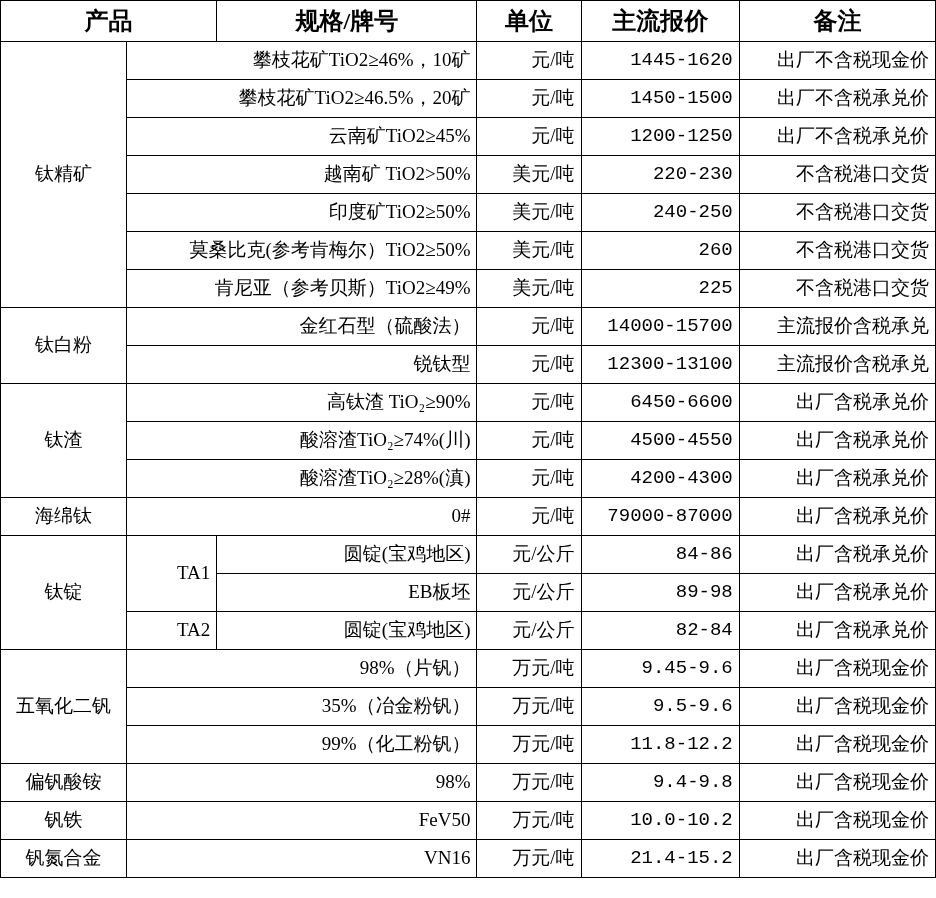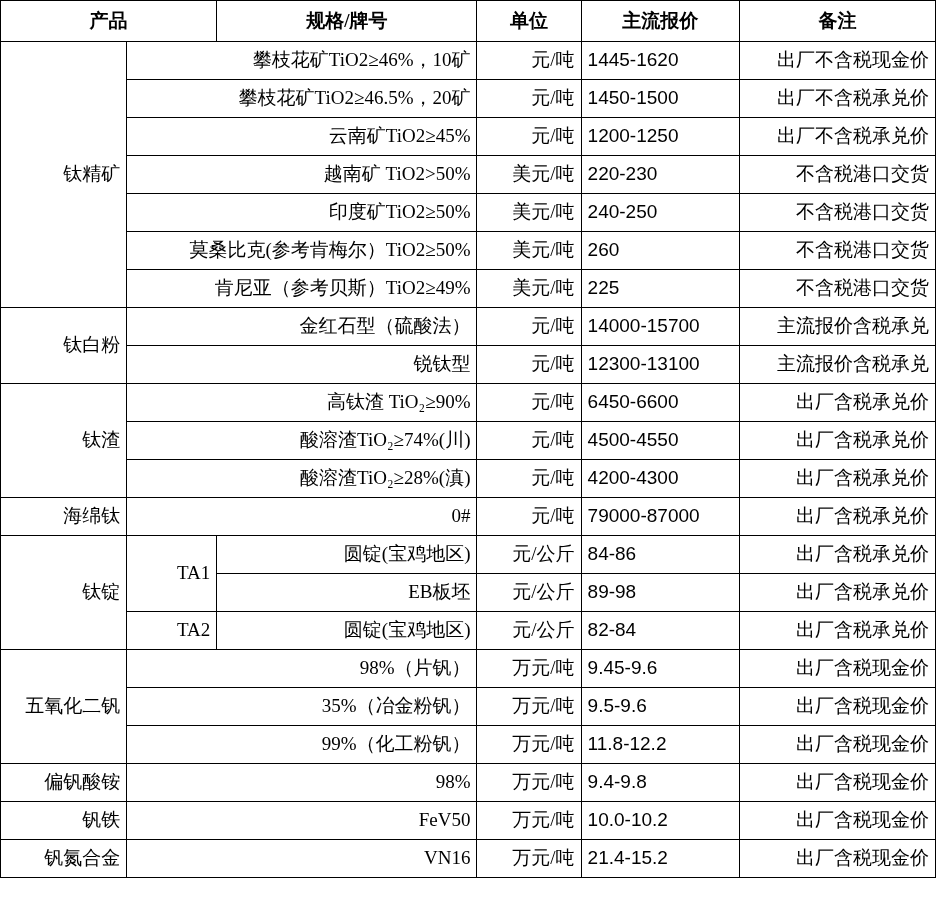--- a/index.html
+++ b/index.html
@@ -27,44 +27,44 @@
     line-height: 1.1;
     vertical-align: middle;
     font-weight: normal;
     white-space: nowrap;
     overflow: hidden;
   }
   table.price-table thead th {
     text-align: center;
     font-weight: bold;
     height: 40px;
-    font-size: 19px;
+    font-size: 24px;
   }
   td.c-product {
-    text-align: right;
+    text-align: center;
     font-weight: bold;
     font-size: 20px;
     margin-left: 45px;
   }
   td.c-spec {
     text-align: right;
     font-size: 19px;
   }
   td.c-grade {
     text-align: right;
     font-size: 19px;
   }
   td.c-unit {
     text-align: right;
     font-size: 19px;
   }
   td.c-price {
-    text-align: left;
-    font-size: 19px;
-    font-family: Liberation Sans, sans-serif;
+    text-align: right;
+    font-size: 19px;
+    font-family: Liberation Mono, monospace;
   }
   td.c-remark {
     text-align: right;
     font-size: 19px;
   }
   tr { height: 38px; }
 </style>
 </head>
 <body>
 

